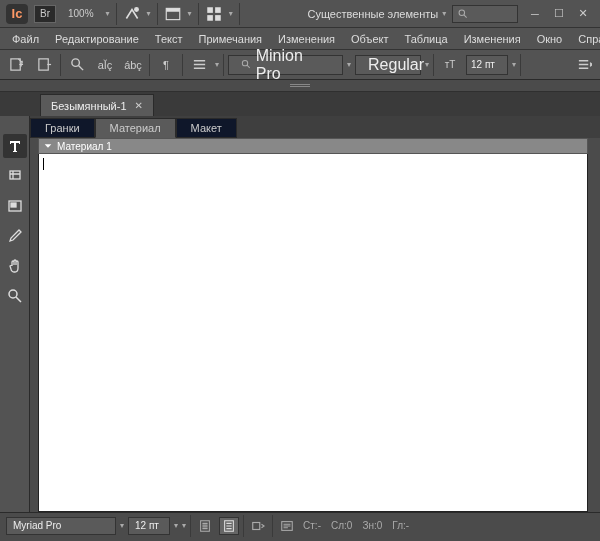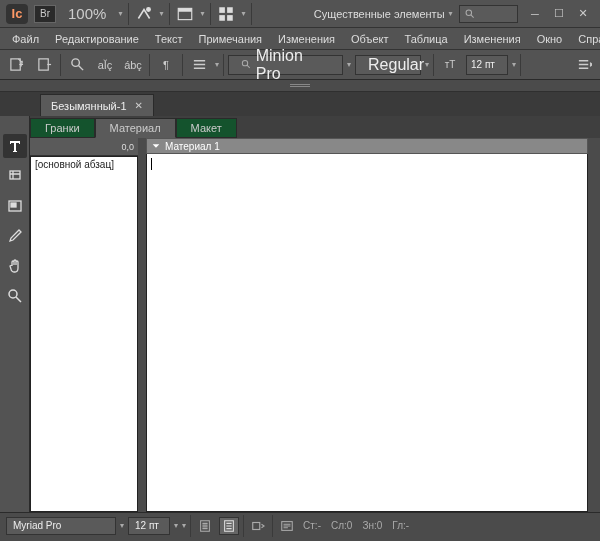--- a/index.html
+++ b/index.html
@@ -1,20 +1,20 @@
 <!DOCTYPE html>
 <html><head>
 <meta charset="utf-8">
 <style>
 * { box-sizing: border-box; margin: 0; padding: 0; }
 body { width: 600px; height: 541px; background: #4b4b4b; font-family: Tahoma, Arial, sans-serif; font-size: 11px; color: #ccc; overflow: hidden; }
 .topbar { height: 28px; background: #535353; display: flex; align-items: center; padding: 0 6px; gap: 6px; border-bottom: 1px solid #333; }
 .logo { width: 22px; height: 20px; background: #333; color: #ff9966; font-weight: bold; font-size: 13px; display: flex; align-items: center; justify-content: center; border-radius: 4px; }
 .br-badge { width: 22px; height: 18px; background: #2a2a2a; color: #ccc; font-size: 10px; display: flex; align-items: center; justify-content: center; border: 1px solid #666; }
-.zoom { font-size: 15px; padding: 0 6px; }
+.zoom { font-size: 10px; padding: 0 6px; }
 .chev { font-size: 8px; color: #aaa; cursor: pointer; }
 .sep { width: 1px; height: 22px; background: #3a3a3a; }
 .ticon { width: 18px; height: 18px; display: flex; align-items: center; justify-content: center; color: #ddd; font-size: 13px; }
 .essential { font-size: 11px; color: #ddd; display: flex; align-items: center; gap: 4px; }
 .search-box { flex: 1; max-width: 100px; height: 18px; background: #5a5a5a; border: 1px solid #333; display: flex; align-items: center; padding: 0 4px; }
 .search-box svg { width: 11px; height: 11px; }
 .win-controls { display: flex; gap: 2px; margin-left: auto; }
 .win-btn { width: 22px; height: 18px; display: flex; align-items: center; justify-content: center; color: #ccc; font-size: 11px; }
 
 .menubar { height: 22px; background: #535353; display: flex; align-items: center; padding: 0 4px; gap: 0; border-bottom: 1px solid #333; }
@@ -37,21 +37,21 @@
 .close-x { font-size: 10px; color: #ccc; }
 
 .workspace { display: flex; height: 396px; }
 .toolpanel { width: 30px; background: #535353; border-right: 1px solid #2a2a2a; display: flex; flex-direction: column; align-items: center; padding-top: 18px; gap: 6px; }
 .tool { width: 24px; height: 24px; display: flex; align-items: center; justify-content: center; color: #ddd; border-radius: 2px; }
 .tool.active { background: #333; }
 .tool svg { width: 16px; height: 16px; }
 
 .main-area { flex: 1; display: flex; flex-direction: column; }
 .view-tabs { height: 22px; background: #3f3f3f; display: flex; align-items: flex-end; }
-.vtab { height: 20px; padding: 0 14px; font-size: 11px; color: #ccc; display: flex; align-items: center; background: #14532d; border: 1px solid #2a2a2a; }
+.vtab { height: 20px; padding: 0 14px; font-size: 11px; color: #ccc; display: flex; align-items: center; background: #0f172a; border: 1px solid #2a2a2a; }
 .vtab.active { background: #5a5a5a; border-bottom: 1px solid #5a5a5a; }
 
 .canvas-wrap { flex: 1; display: flex; background: #4b4b4b; padding-top: 0; }
 .para-col { width: 108px; background: #fff; border: 1px solid #222; position: relative; display: flex; flex-direction: column; }
 .ruler-row { height: 18px; background: #5a5a5a; display: flex; align-items: center; justify-content: flex-end; padding-right: 4px; font-size: 9px; color: #ddd; border-bottom: 1px solid #333; }
 .para-text { padding: 2px 4px; font-size: 10px; color: #222; }
 .ruler-gap { width: 8px; background: #4b4b4b; }
 
 .content-col { flex: 1; display: flex; flex-direction: column; }
 .material-hdr { height: 16px; background: #888; display: flex; align-items: center; padding: 0 4px; font-size: 10px; color: #fff; gap: 4px; border: 1px solid #555; }
@@ -249,28 +249,20 @@
   </div>
 
   <div class="main-area">
     <div class="view-tabs">
       <div class="vtab">Гранки</div>
       <div class="vtab active">Материал</div>
       <div class="vtab">Макет</div>
     </div>
 
     <div class="canvas-wrap">
-      <div style="display:flex;flex-direction:column;width:108px;">
-        <div class="ruler-row">
-          <span>0,0</span>
-        </div>
-        <div class="para-col" style="flex:1">
-          <div class="para-text">[основной абзац]</div>
-        </div>
-      </div>
       <div class="ruler-gap"></div>
       <div class="content-col">
         <div class="material-hdr">
           <svg viewBox="0 0 12 12" fill="#fff">
               <path d="M2 4l4 4 4-4z"></path>
             </svg>
           <span>Материал 1</span>
         </div>
         <div class="content-area">
           <div class="cursor-line"></div>

